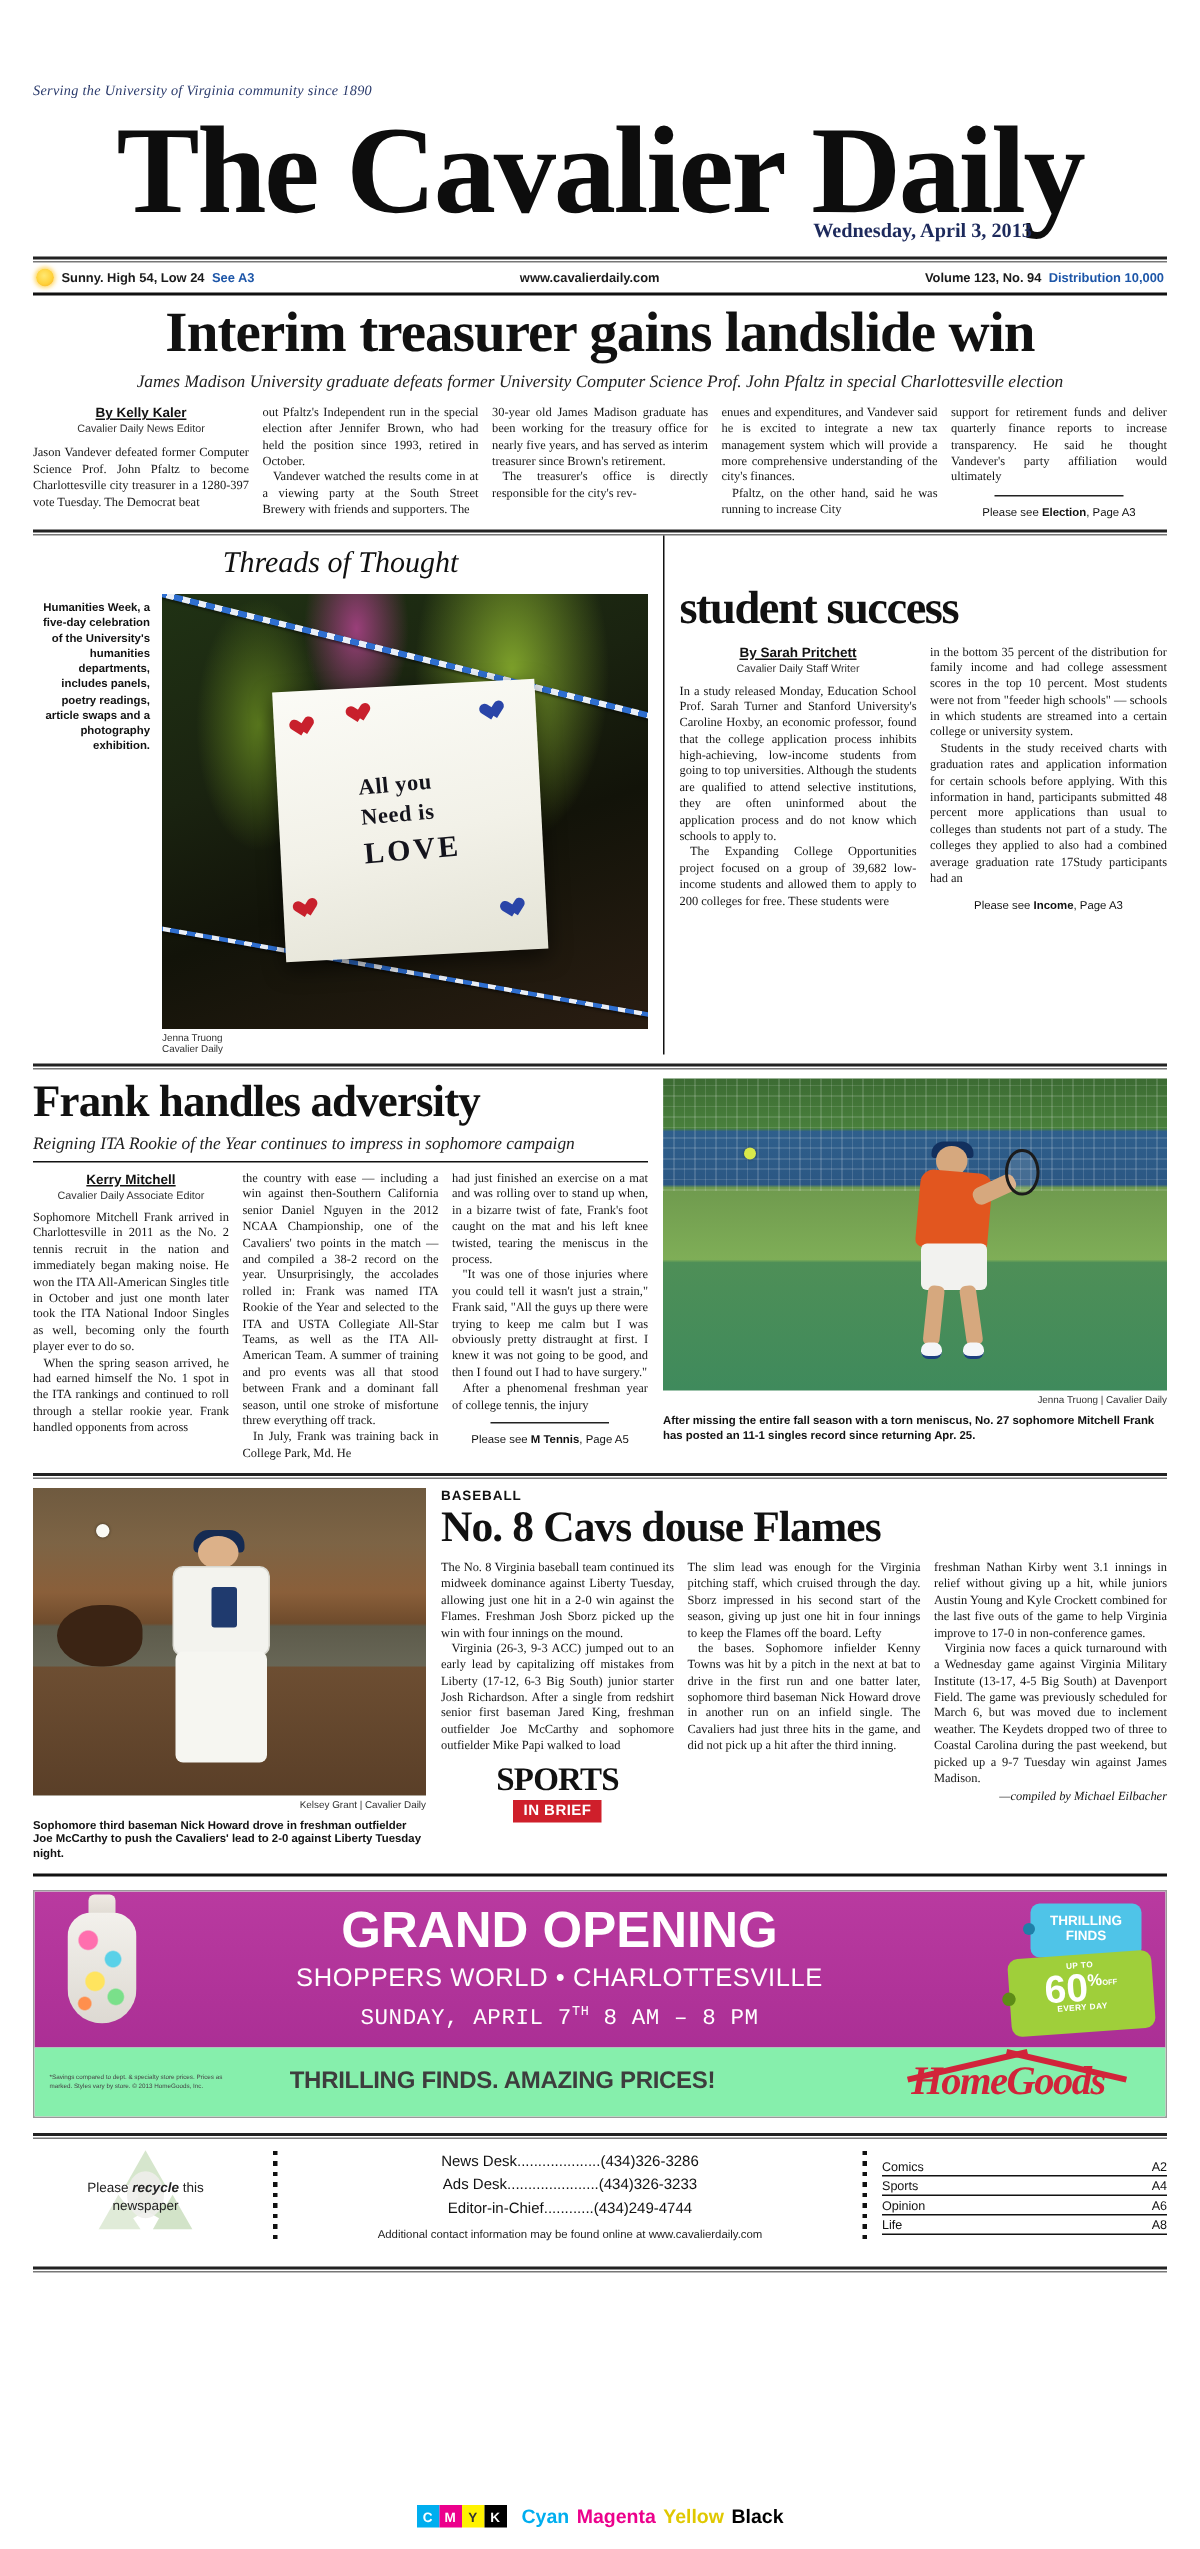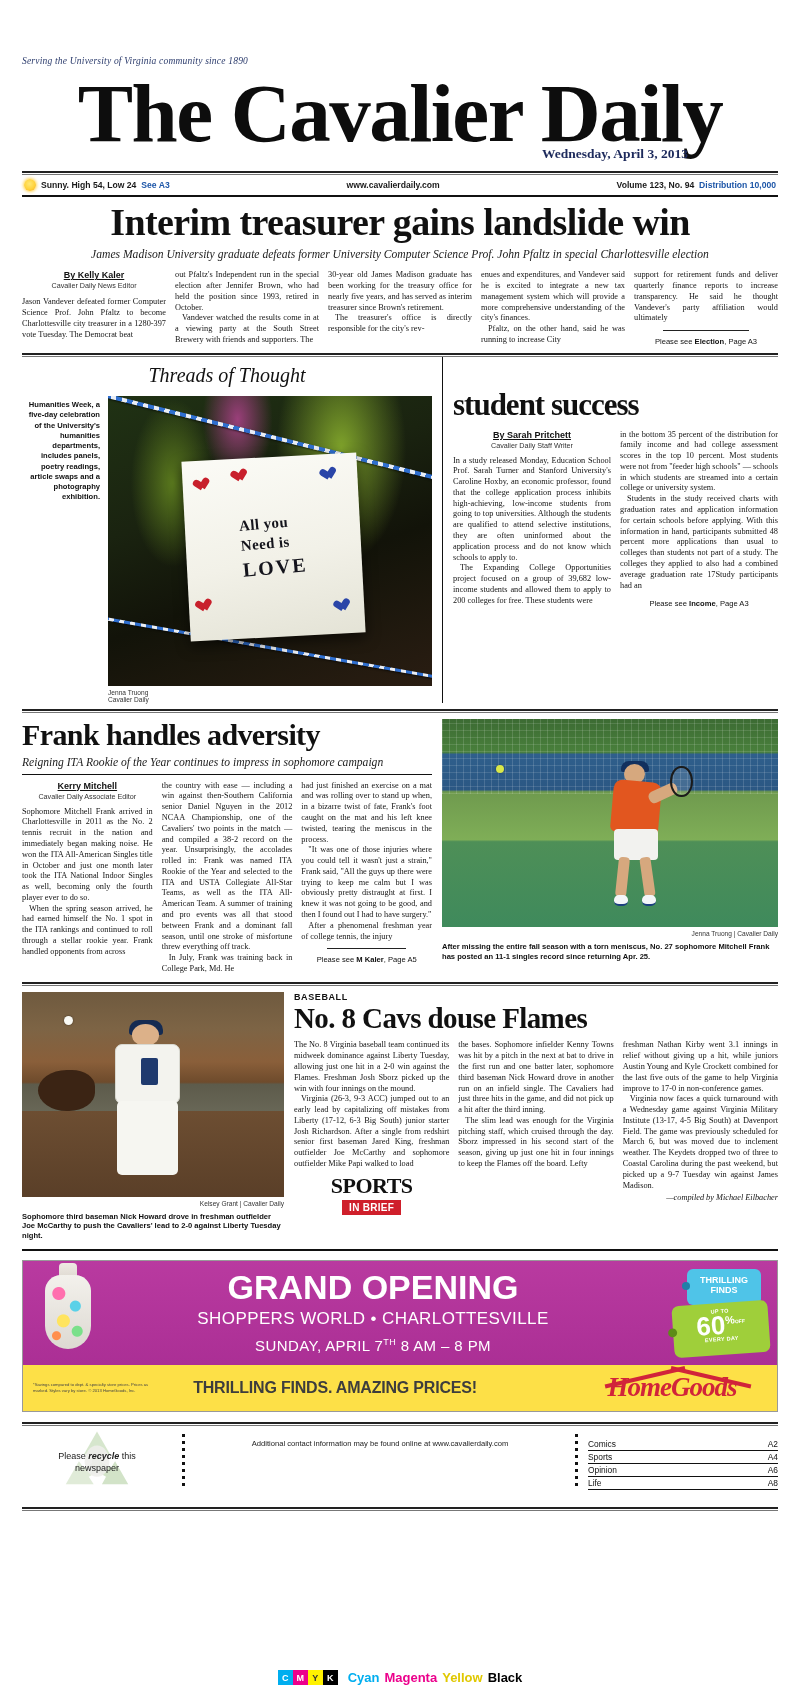--- a/index.html
+++ b/index.html
@@ -297,21 +297,21 @@
   .ad-center { flex:1; text-align:center; color:#fff; }
   .ad-h1 {
     font-family:"Liberation Sans", sans-serif; font-weight:700;
     font-size:34px; letter-spacing:0px; line-height:1; margin-bottom:4px;
   }
   .ad-h2 {
     font-family:"Liberation Sans", sans-serif; font-weight:400;
     font-size:17px; letter-spacing:.4px; line-height:1.25;
   }
   .ad-h3 {
-    font-family:Liberation Sans, sans-serif; font-weight:400;
+    font-family:Liberation Mono, monospace; font-weight:400;
     font-size:15px; letter-spacing:.4px; line-height:1.3; margin-top:6px;
   }
   .ad-h3 sup { font-size:9px; }
   .ad-badges { width:150px; height:100%; position:relative; flex:none; }
   .tag-blue {
     position:absolute; right:16px; top:8px; width:74px; height:36px;
     background:#4fc4e8; border-radius:6px; color:#fff; text-align:center;
     font-family:"Liberation Sans", sans-serif; font-weight:700; font-size:9px;
     line-height:1.15; padding-top:6px;
   }
@@ -327,21 +327,21 @@
   }
   .tag-green::before {
     content:""; position:absolute; left:-5px; top:22px; width:9px; height:9px;
     background:#5d8c17; border-radius:50%;
   }
   .tg-up { font-size:5.5px; font-weight:700; padding-top:5px; letter-spacing:.3px; }
   .tg-num { font-size:26px; font-weight:700; line-height:.86; }
   .tg-num sup { font-size:11px; }
   .tg-sub { font-size:5.5px; font-weight:700; letter-spacing:.3px; }
   .ad-bot {
-    background:#fde047; height:46px; display:flex; align-items:center;
+    background:#86efac; height:46px; display:flex; align-items:center;
     padding:0 10px; position:relative;
   }
   .ad-fine {
     font-family:"Liberation Sans", sans-serif; font-size:4.2px;
     color:#444; line-height:1.45; width:120px; flex:none;
   }
   .ad-slogan {
     flex:1; text-align:center;
     font-family:"Liberation Sans", sans-serif; font-weight:700;
     font-size:16px; color:#3d3d3d; letter-spacing:-.2px;
@@ -568,21 +568,21 @@
             </div>
           </div>
         <div class="col">
           <div>
               <p>had just finished an exercise on a mat and was rolling over to stand up when, in a bizarre twist of fate, Frank's foot caught on the mat and his left knee twisted, tearing the meniscus in the process.</p>
               <p>"It was one of those injuries where you could tell it wasn't just a strain," Frank said, "All the guys up there were trying to keep me calm but I was obviously pretty distraught at first. I knew it was not going to be good, and then I found out I had to have surgery."</p>
               <p>After a phenomenal freshman year of college tennis, the injury</p>
             </div>
           <div class="jumprule"></div>
           <div class="jump">
-            Please see <b>M Kaler</b>, <span>Page A5</span>
+            Please see <b>M Tennis</b>, <span>Page A5</span>
           </div>
         </div>
       </div>
     </div>
 
     <div style="flex:1;">
       <div class="photo art-tennis" style="height:208px;">
         <div class="fence"></div>
         <div class="ball"></div>
         <div class="player">
@@ -631,22 +631,22 @@
               <p>The No. 8 Virginia baseball team continued its midweek dominance against Liberty Tuesday, allowing just one hit in a 2-0 win against the Flames. Freshman Josh Sborz picked up the win with four innings on the mound.</p>
               <p>Virginia (26-3, 9-3 ACC) jumped out to an early lead by capitalizing off mistakes from Liberty (17-12, 6-3 Big South) junior starter Josh Richardson. After a single from redshirt senior first baseman Jared King, freshman outfielder Joe McCarthy and sophomore outfielder Mike Papi walked to load</p>
             </div>
           <div class="sib">
             <div class="sports">SPORTS</div>
             <div class="inbrief">IN BRIEF</div>
           </div>
         </div>
         <div class="col">
             <div>
+              <p>The slim lead was enough for the Virginia pitching staff, which cruised through the day. Sborz impressed in his second start of the season, giving up just one hit in four innings to keep the Flames off the board. Lefty</p>
               <p>the bases. Sophomore infielder Kenny Towns was hit by a pitch in the next at bat to drive in the first run and one batter later, sophomore third baseman Nick Howard drove in another run on an infield single. The Cavaliers had just three hits in the game, and did not pick up a hit after the third inning.</p>
-              <p>The slim lead was enough for the Virginia pitching staff, which cruised through the day. Sborz impressed in his second start of the season, giving up just one hit in four innings to keep the Flames off the board. Lefty</p>
             </div>
           </div>
         <div class="col">
           <div>
               <p>freshman Nathan Kirby went 3.1 innings in relief without giving up a hit, while juniors Austin Young and Kyle Crockett combined for the last five outs of the game to help Virginia improve to 17-0 in non-conference games.</p>
               <p>Virginia now faces a quick turnaround with a Wednesday game against Virginia Military Institute (13-17, 4-5 Big South) at Davenport Field. The game was previously scheduled for March 6, but was moved due to inclement weather. The Keydets dropped two of three to Coastal Carolina during the past weekend, but picked up a 9-7 Tuesday win against James Madison.</p>
             </div>
           <p style="text-align:right; font-style:italic; margin-top:2px;">—compiled by Michael Eilbacher</p>
         </div>
       </div>
@@ -702,20 +702,25 @@
         </svg>
         <div class="recycle-text">
           <span>Please </span><i>recycle</i><span> this</span><br>
           <span>newspaper</span>
         </div>
       </div>
 
       <div class="dotsep"></div>
 
       <div class="foot-contacts">
+        <div>
+            <div class="line">News Desk....................(434)326-3286</div>
+            <div class="line">Ads Desk......................(434)326-3233</div>
+            <div class="line">Editor-in-Chief............(434)249-4744</div>
+          </div>
         <div class="foot-note">Additional contact information may be found online at www.cavalierdaily.com</div>
       </div>
 
       <div class="dotsep"></div>
 
       <div class="foot-index">
           <div class="idx-row">
             <span>Comics</span>
             <span>A2</span>
           </div>

